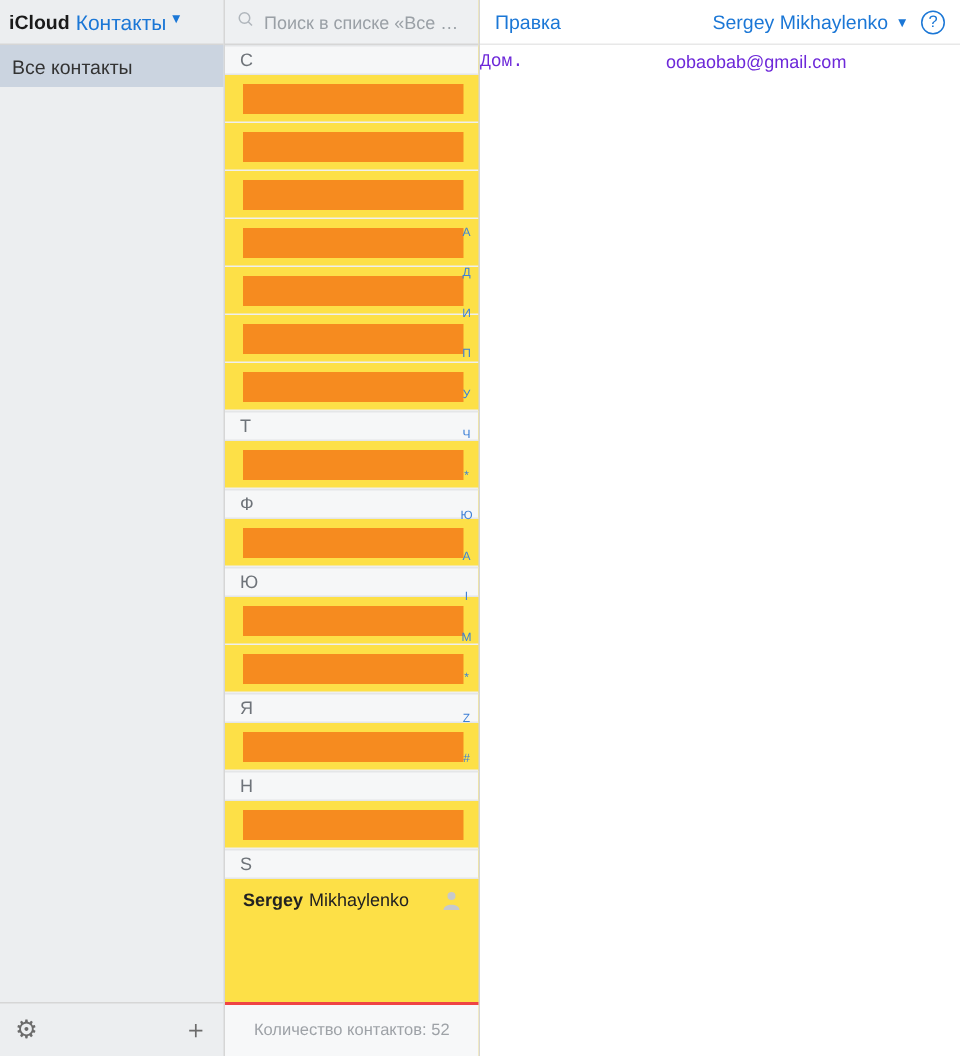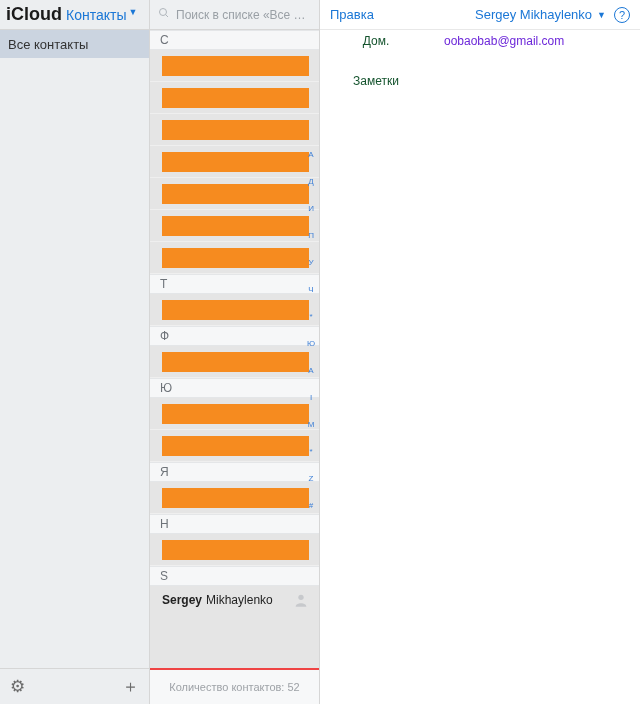--- a/index.html
+++ b/index.html
@@ -24,21 +24,21 @@
     position: relative;
   }
   .sidebar-header {
     height: 30px;
     display: flex;
     align-items: center;
     padding-left: 6px;
     gap: 4px;
     border-bottom: 1px solid #d6d6d6;
   }
-  .brand { font-weight: 600; font-size: 18px; color: #1a1a1a; }
+  .brand { font-weight: 600; font-size: 13px; color: #1a1a1a; }
   .dropdown { color: #1b77d6; font-size: 14px; display: flex; gap: 2px; cursor: pointer; }
   .dropdown .chev { font-size: 9px; }
   .group-row {
     height: 28px;
     display: flex;
     align-items: center;
     padding-left: 8px;
     font-size: 13px;
     color: #333;
     background: #cbd4e0;
@@ -53,21 +53,21 @@
     border-top: 1px solid #d6d6d6;
   }
   .gear, .plus { color: #6b6b6b; font-size: 17px; cursor: pointer; }
 
   
   .listcol {
     width: 170px;
     border-right: 1px solid #d6d6d6;
     display: flex;
     flex-direction: column;
-    background: #e5e5e5;
+    background: #fde047;
     position: relative;
   }
   .searchbar {
     height: 30px;
     display: flex;
     align-items: center;
     gap: 6px;
     padding: 0 8px;
     border-bottom: 1px solid #d6d6d6;
     background: #eef0f2;
@@ -184,23 +184,24 @@
     white-space: nowrap; overflow: hidden; text-overflow: ellipsis;
     max-width: 190px;
   }
   .field-row {
     display: flex;
     padding: 4px 18px 4px 0;
     font-size: 12px;
   }
   .field-label {
     width: 124px;
-    text-align: center;
-    color: #14532d;
+    text-align: left;
+    color: #6d28d9;
     padding-right: 12px;
+    font-family: Liberation Mono, monospace;
   }
   .field-value { color: #6d28d9; }
   .notes-row {
     margin-top: 18px;
   }
 </style>
 </head>
 <body>
 
 <div class="app">
@@ -324,19 +325,15 @@
         <span class="help-circle">?</span>
       </span>
     </div>
 
 
     <div class="field-row">
       <div class="field-label">Дом.</div>
       <div class="field-value">oobaobab@gmail.com</div>
     </div>
 
-    <div class="field-row notes-row">
-      <div class="field-label">Заметки</div>
-      <div class="field-value"></div>
-    </div>
   </div>
 
 </div>
 
 </body></html>

